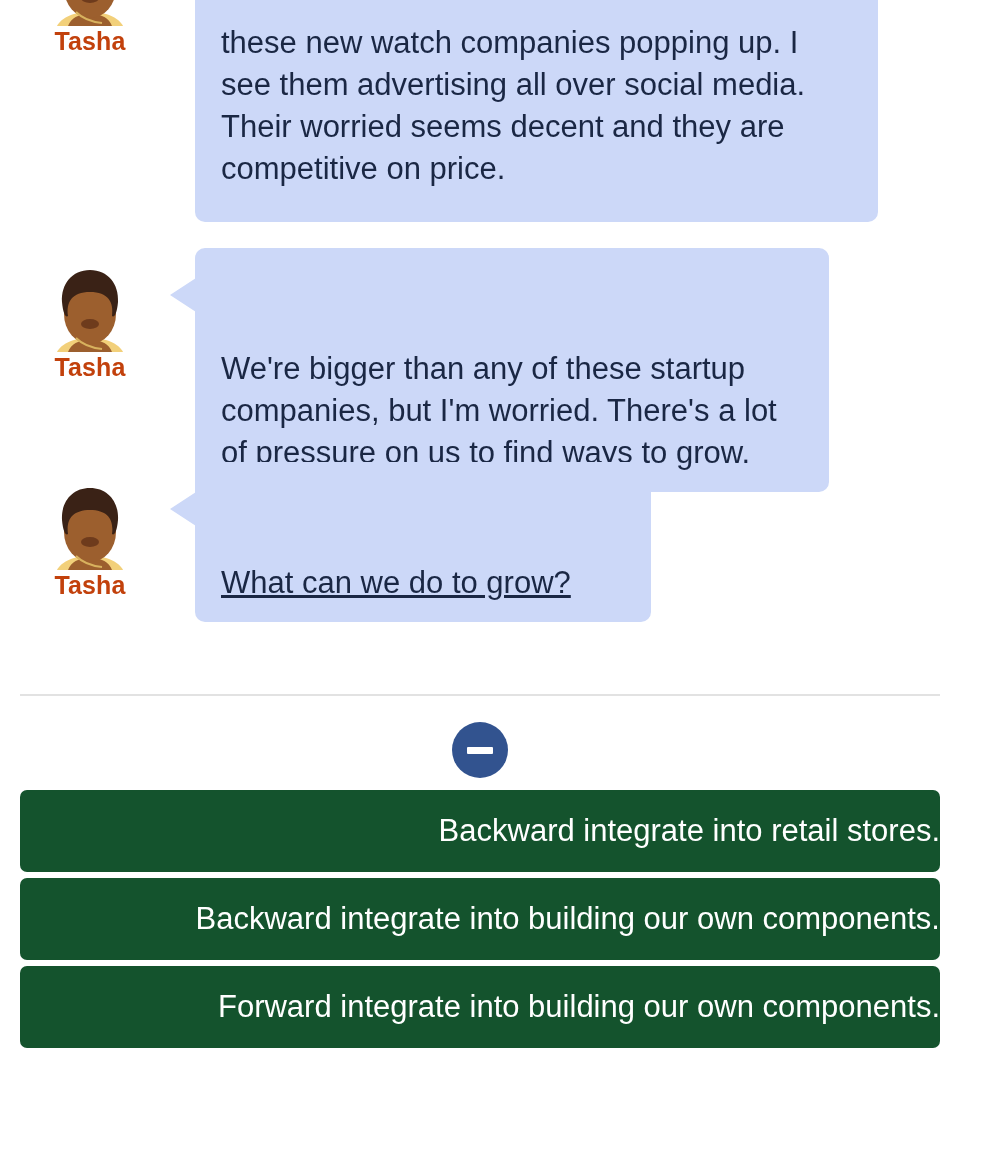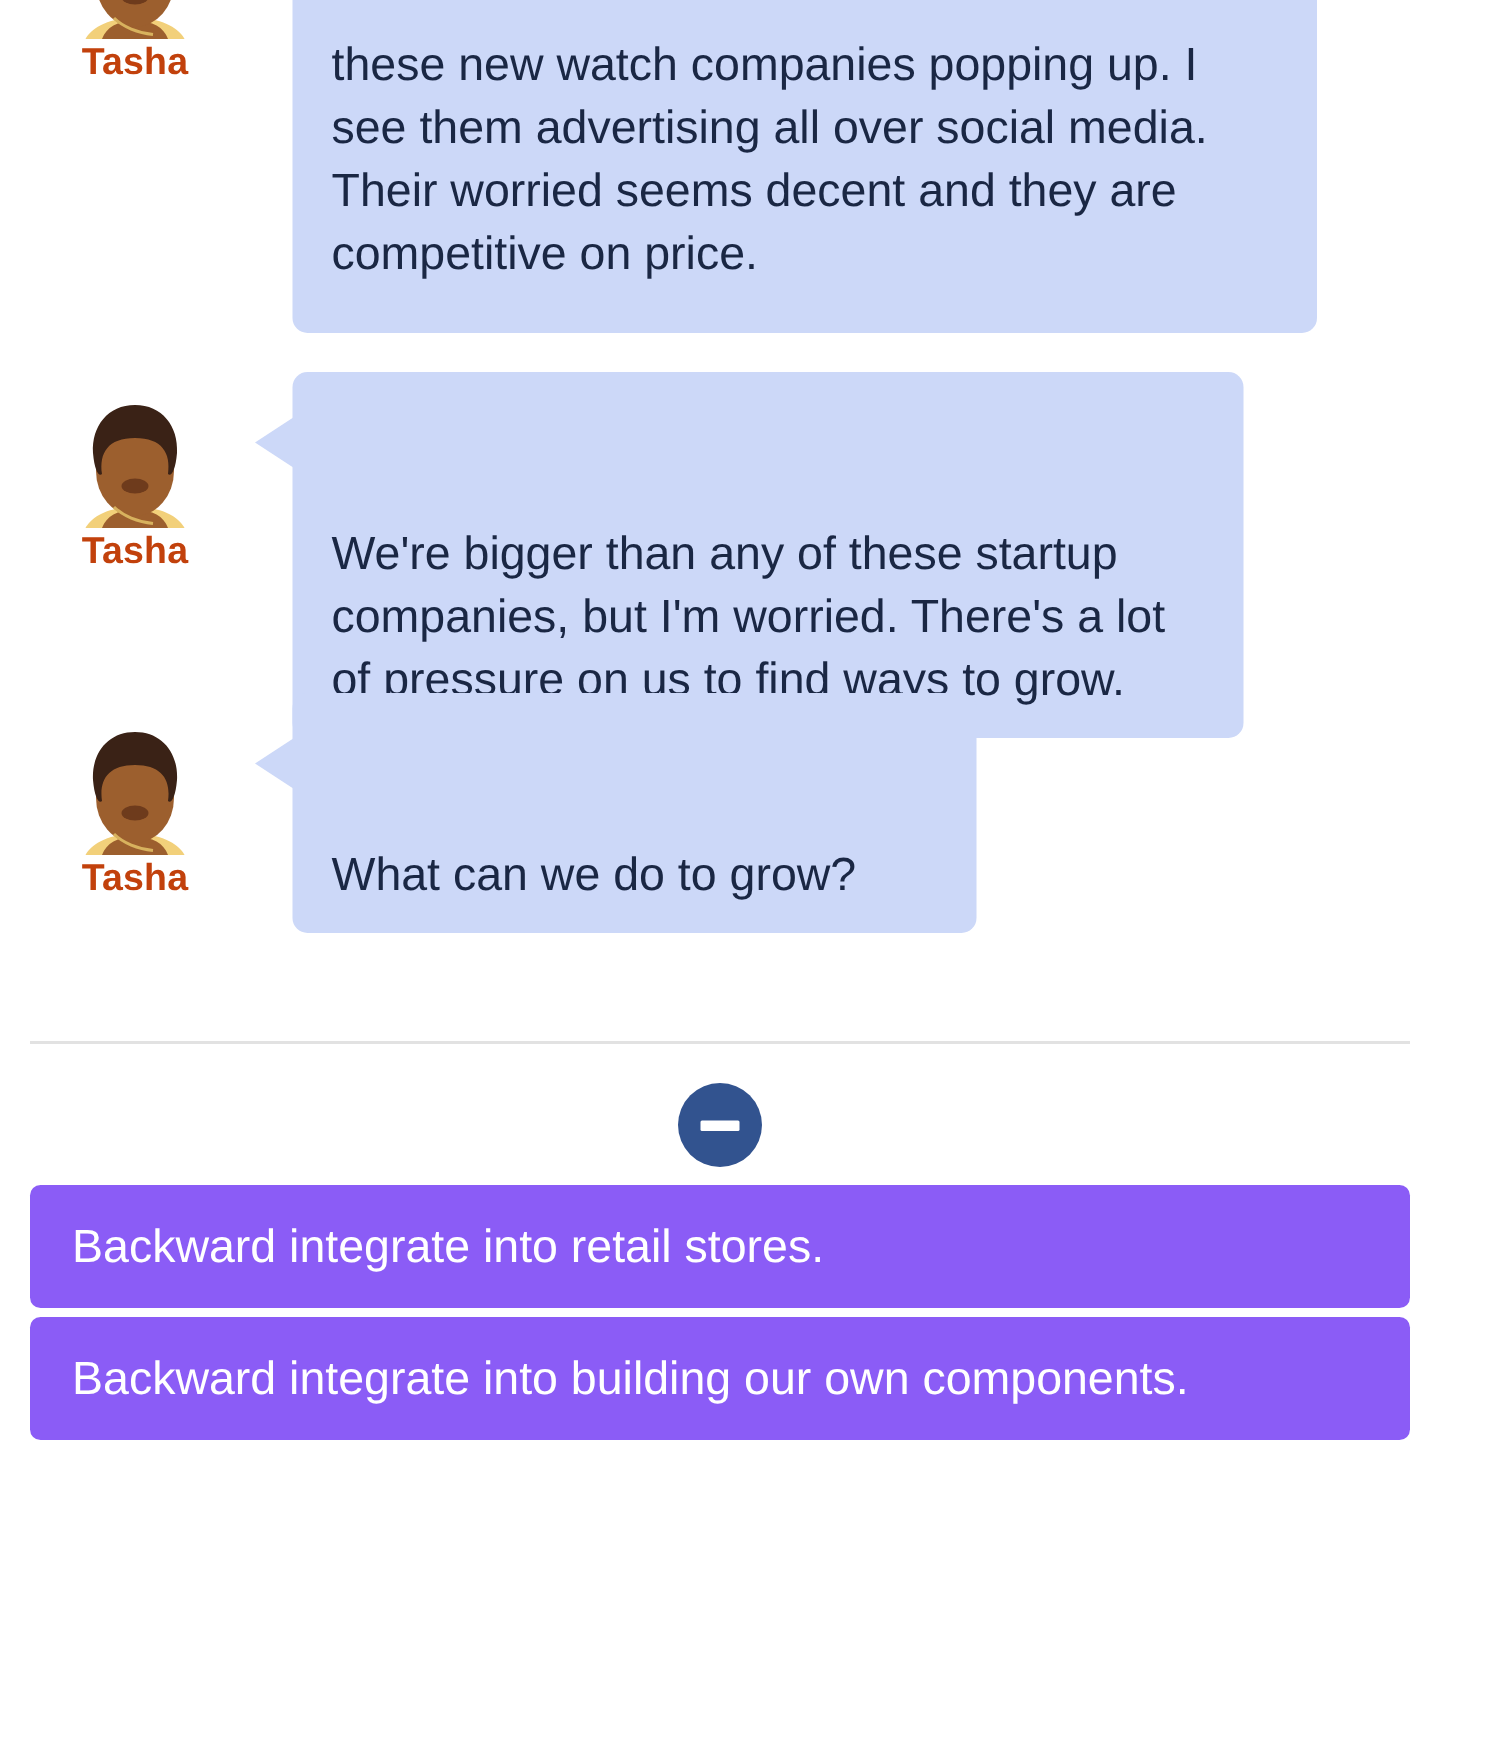--- a/index.html
+++ b/index.html
@@ -124,25 +124,25 @@
     width: 920px;
   }
 
   .option-button {
     display: block;
     width: 920px;
     height: 82px;
     margin-bottom: 6px;
     border: none;
     border-radius: 7px;
-    background: #8b5cf6;
+    background: #14532d;
     color: #ffffff;
     font-family: "Liberation Sans", sans-serif;
     font-size: 31px;
-    text-align: left;
+    text-align: right;
     padding: 0 0 0 28px;
     box-sizing: border-box;
     cursor: pointer;
     line-height: 82px;
     overflow: hidden;
     white-space: nowrap;
   }
 </style>
 </head>
 <body>
@@ -201,31 +201,32 @@
           <path d="M42 92 C30 92 23 96 20 104 L64 104 C61 96 54 92 42 92 Z" fill="#9c5f2e"></path>
           <ellipse cx="42" cy="66" rx="26" ry="30" fill="#9c5f2e"></ellipse>
           <path d="M42 22 C24 22 13 36 14 54 C15 66 18 70 20 68 C18 54 24 44 42 44 C60 44 66 54 64 68 C66 70 69 66 70 54 C71 36 60 22 42 22 Z" fill="#3a2216"></path>
           <ellipse cx="42" cy="76" rx="9" ry="5" fill="#6e3b1c"></ellipse>
           <path d="M28 90 C34 96 44 100 54 101" stroke="#d8b25e" stroke-width="2" fill="none"></path>
         </svg>
       </div>
       <div class="avatar-name">Tasha</div>
     </div>
     <div class="bubble-wrap" style="top:-4px;">
-      <div class="bubble" style="width:456px;min-height:150px;">
+      <div class="bubble" style="width:456px;min-height:150px;text-decoration:underline;">
         <span class="tail" style="top:30px;"></span>
         <span>What can we do to grow?</span>
       </div>
     </div>
   </div>
 
 </div>
 
 <div id="divider"></div>
 
 <button id="collapse-button">
   <span class="minus"></span>
 </button>
 
 <div id="options">
   <button class="option-button">Backward integrate into retail stores.</button>
   <button class="option-button">Backward integrate into building our own components.</button>
+  <button class="option-button">Forward integrate into building our own components.</button>
 </div>
 
 </body></html>

